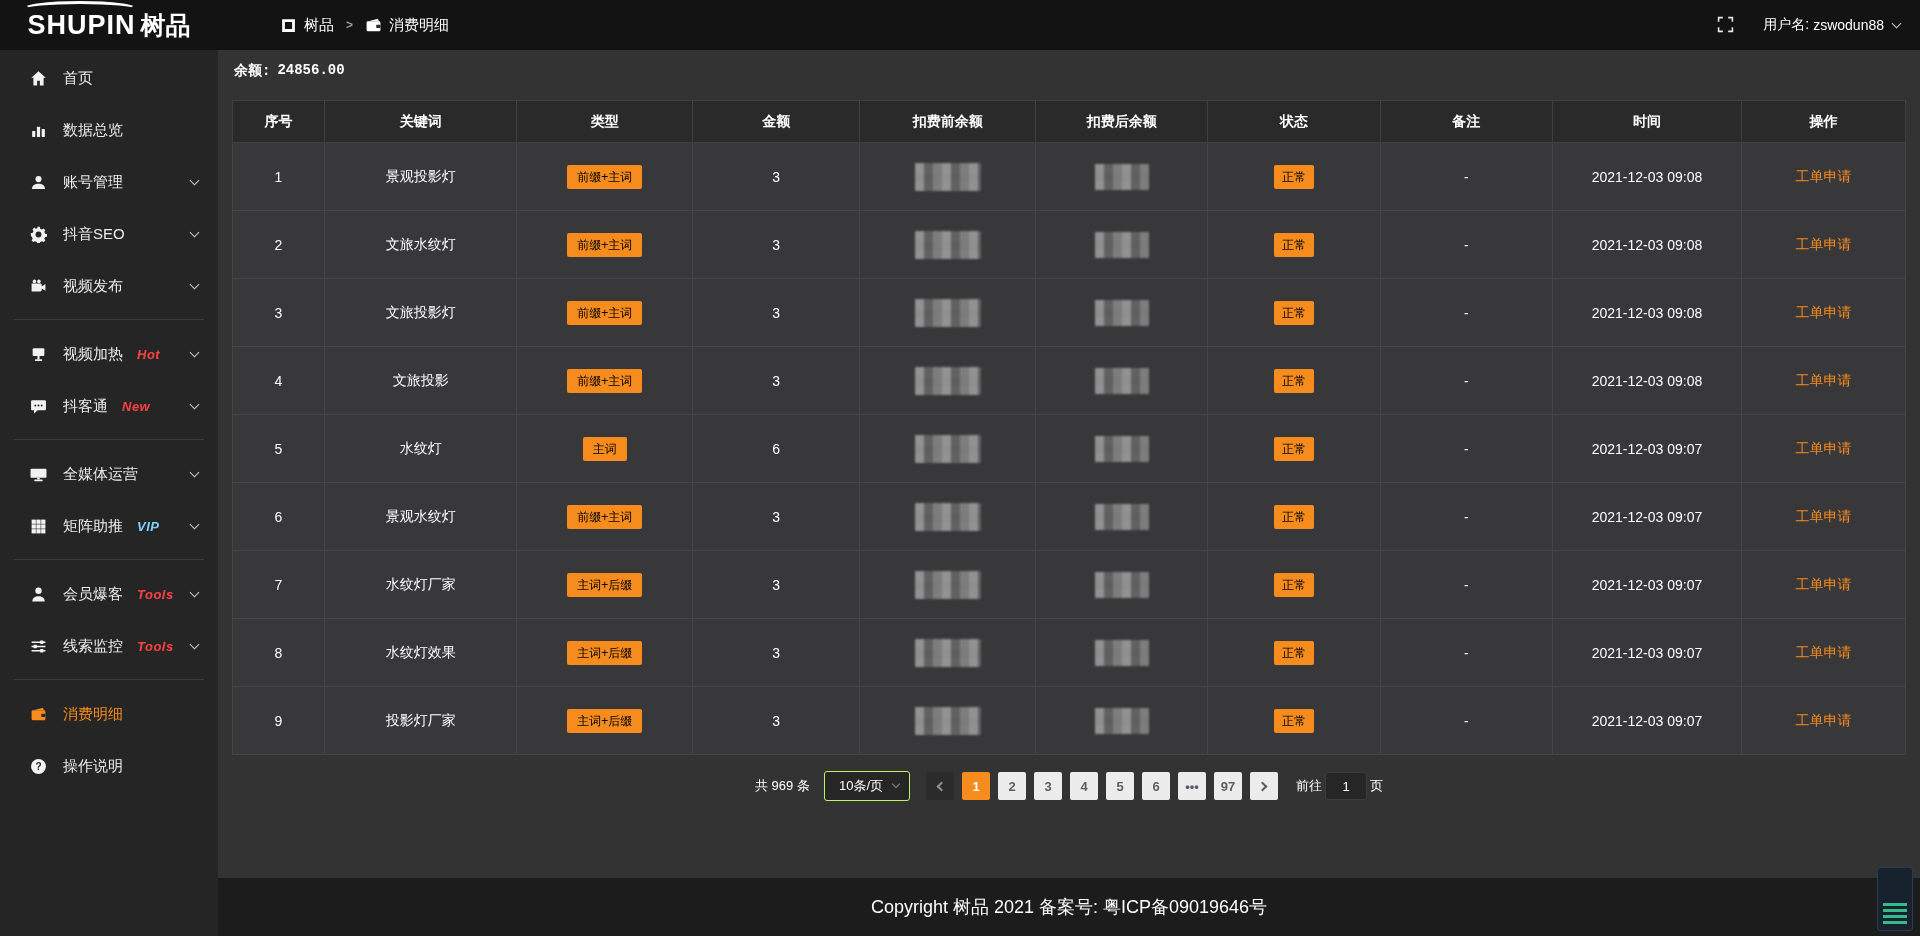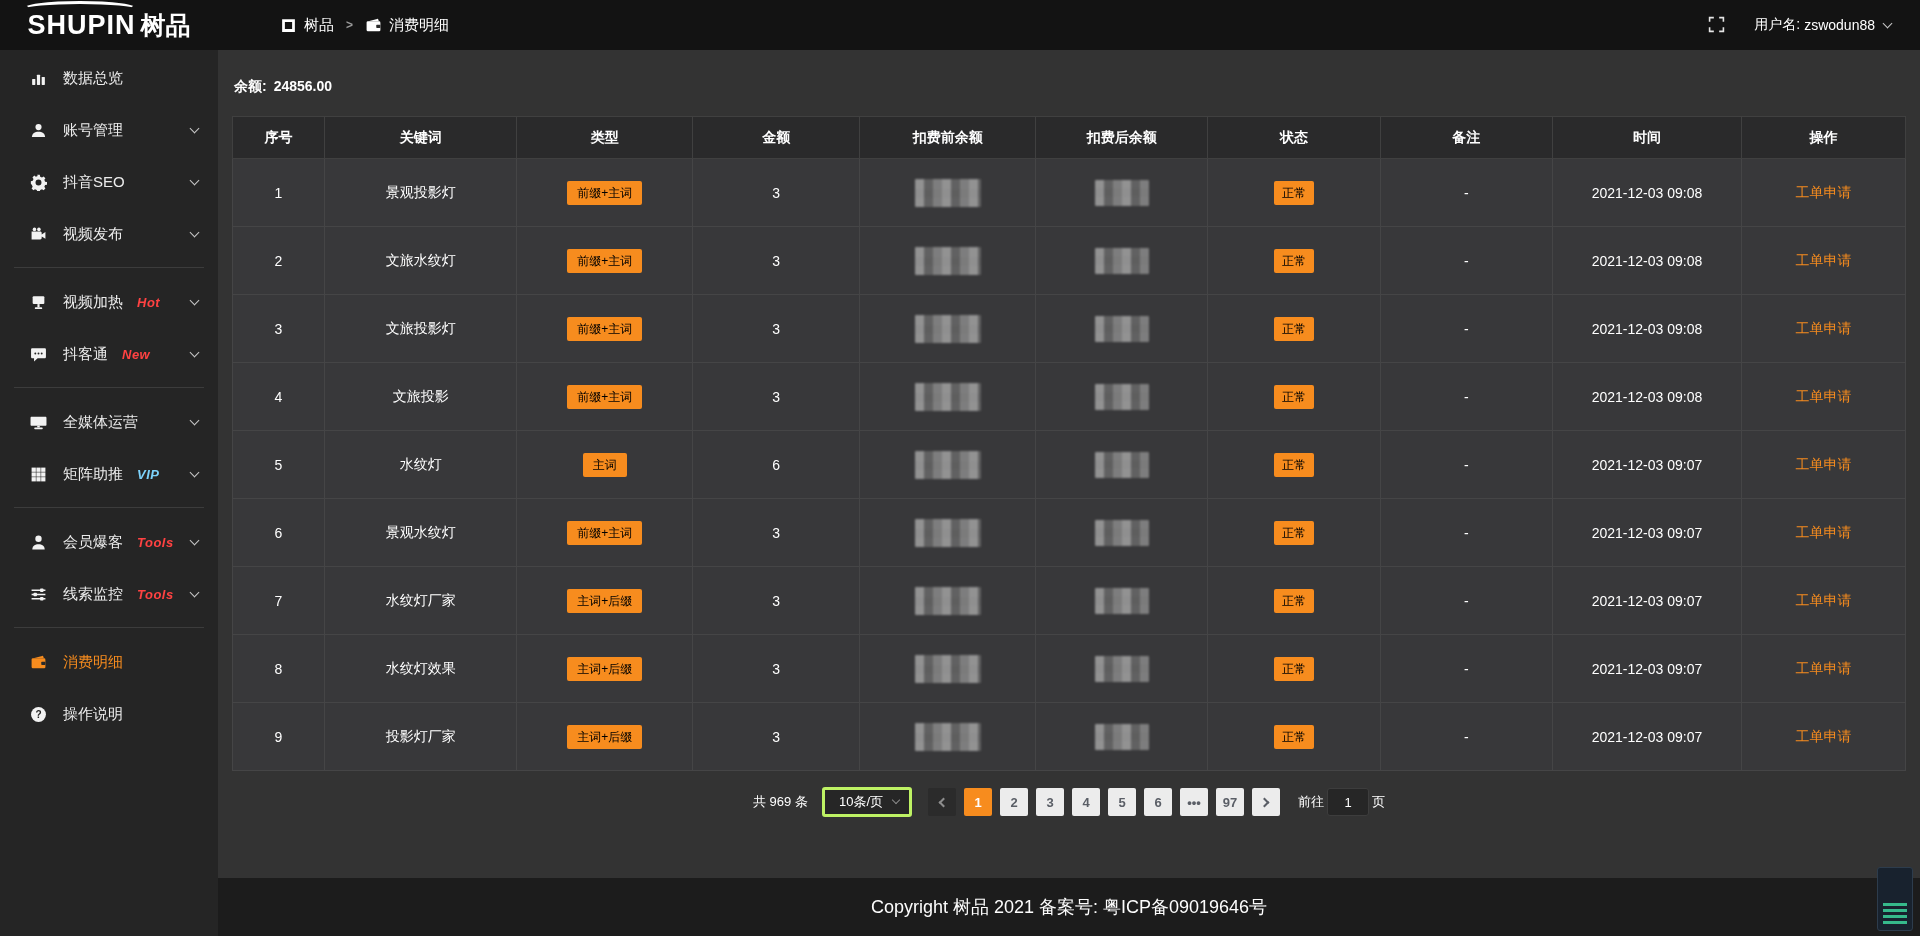--- a/index.html
+++ b/index.html
@@ -19,21 +19,21 @@
   }
   .logo-area { width:218px; height:50px; position:relative; display:flex; align-items:center; justify-content:center; gap:5px; cursor:pointer; }
   .logo-arc { position:absolute; top:1px; left:22px; width:116px; height:16px;
     border:3px solid transparent; border-top-color:#ffffff; border-radius:50%; }
   .logo-en { color:#fff; font-weight:bold; font-size:27px; letter-spacing:1px; line-height:1; }
   .logo-cn { color:#fff; font-weight:bold; font-size:25px; line-height:1; }
   .breadcrumb { margin-left:62px; display:flex; align-items:center; gap:12px; font-size:15px; }
   .crumb { display:flex; align-items:center; gap:7px; cursor:pointer; color:#fff; }
   .crumb .icn { color:#fff; }
   .sep { color:#9a9a9a; font-size:12px; font-weight:bold; }
-  .topbar-right { margin-left:auto; display:flex; align-items:center; gap:28px; padding-right:29px; font-size:14px; }
+  .topbar-right { margin-left:auto; display:flex; align-items:center; gap:28px; padding-right:20px; font-size:14px; }
   .fs-btn { width:18px; height:18px; color:#e5e5e5; cursor:pointer; }
   .user-dd { display:flex; align-items:center; gap:4px; cursor:pointer; }
   .chev {
     display:inline-block; width:7px; height:7px;
     border-right:1.5px solid #c8c8c8; border-bottom:1.5px solid #c8c8c8;
     transform:rotate(45deg); margin-top:-4px;
   }
   .user-dd .chev { margin-left:5px; }
 
   
@@ -46,21 +46,21 @@
   .badge-red { color:#ff4242; }
   .badge-yellow { color:#7dd3fc; }
   .side-item .chev { margin-left:auto; }
   .side-item .badge-txt + .chev { margin-left:auto; }
   .side-divider { height:1px; background:#3c3c3c; margin:7px 14px 8px 14px; }
   .icn svg { width:17px; height:17px; display:block; }
 
   
   .main { position:absolute; left:218px; top:50px; right:0; bottom:0; background:#333333; }
   .content { padding:0 14px; }
-  .balance-line { margin:28px 0 20px 2px; font-size:14px; font-weight:bold; display:flex; gap:7px; }
+  .balance-line { margin:12px 0 20px 2px; font-size:14px; font-weight:bold; display:flex; gap:7px;font-family:Liberation Mono, monospace; }
 
   table { width:100%; border-collapse:collapse; table-layout:fixed; }
   thead th {
     height:42px; background:#2a2a2b; color:#fff; font-size:14px; font-weight:bold;
     border:1px solid #404040;
   }
   tbody td {
     height:68px; background:#38383a; color:#fff; font-size:14px; text-align:center;
     border:1px solid #454546;
   }
@@ -76,21 +76,21 @@
       repeating-linear-gradient(0deg, rgba(255,255,255,.28) 0 9px, rgba(0,0,0,.22) 9px 18px);
     filter:blur(1.3px);
   }
   .censor.sm { width:54px; height:26px; }
   .action-link { color:var(--accent); cursor:pointer; }
 
   
   .pagination { display:flex; align-items:center; justify-content:center; gap:8px; margin-top:16px; font-size:13px; }
   .total-text { margin-right:6px; color:#fff; }
   .page-size-select {
-    height:30px; background:#262626; border:3px solid #bef264; border-radius:3px;
+    height:30px; background:#262626; border:1px solid #bef264; border-radius:3px;
     display:flex; align-items:center; gap:10px; padding:0 10px 0 14px; cursor:pointer; margin-right:8px;
   }
   .page-size-select .chev { border-color:#8a8a8a; width:6px; height:6px; }
   .page-btn {
     min-width:28px; height:28px; padding:0 4px; border-radius:2px; cursor:pointer;
     background:#ececec; color:#5a5e66; font-weight:bold; font-size:13px;
     display:flex; align-items:center; justify-content:center;
   }
   .page-btn.active { background:var(--accent); color:#fff; }
   .page-btn.prev { background:#2b2b2b; }
@@ -158,20 +158,28 @@
       </span>
     <span class="user-dd">
       <span>用户名:</span>
       <span>zswodun88</span>
       <span class="chev"></span>
     </span>
   </div>
 </div>
 
 <div class="sidebar" id="sidebar">
+    <div class="side-item">
+      <span class="icn">
+        <svg viewBox="0 0 16 16">
+          <path fill="currentColor" d="M8 1.2 14.8 7.4 12.8 7.4 12.8 14.5 9.3 14.5 9.3 10.2 6.7 10.2 6.7 14.5 3.2 14.5 3.2 7.4 1.2 7.4 Z"></path>
+        </svg>
+      </span>
+      <span>首页</span>
+    </div>
     <div class="side-item">
       <span class="icn">
         <svg viewBox="0 0 16 16">
           <g fill="currentColor">
             <rect x="2" y="8.5" width="3" height="5.5" rx=".5"></rect>
             <rect x="6.5" y="4.5" width="3" height="9.5" rx=".5"></rect>
             <rect x="11" y="6.5" width="3" height="7.5" rx=".5"></rect>
           </g>
         </svg>
       </span>

